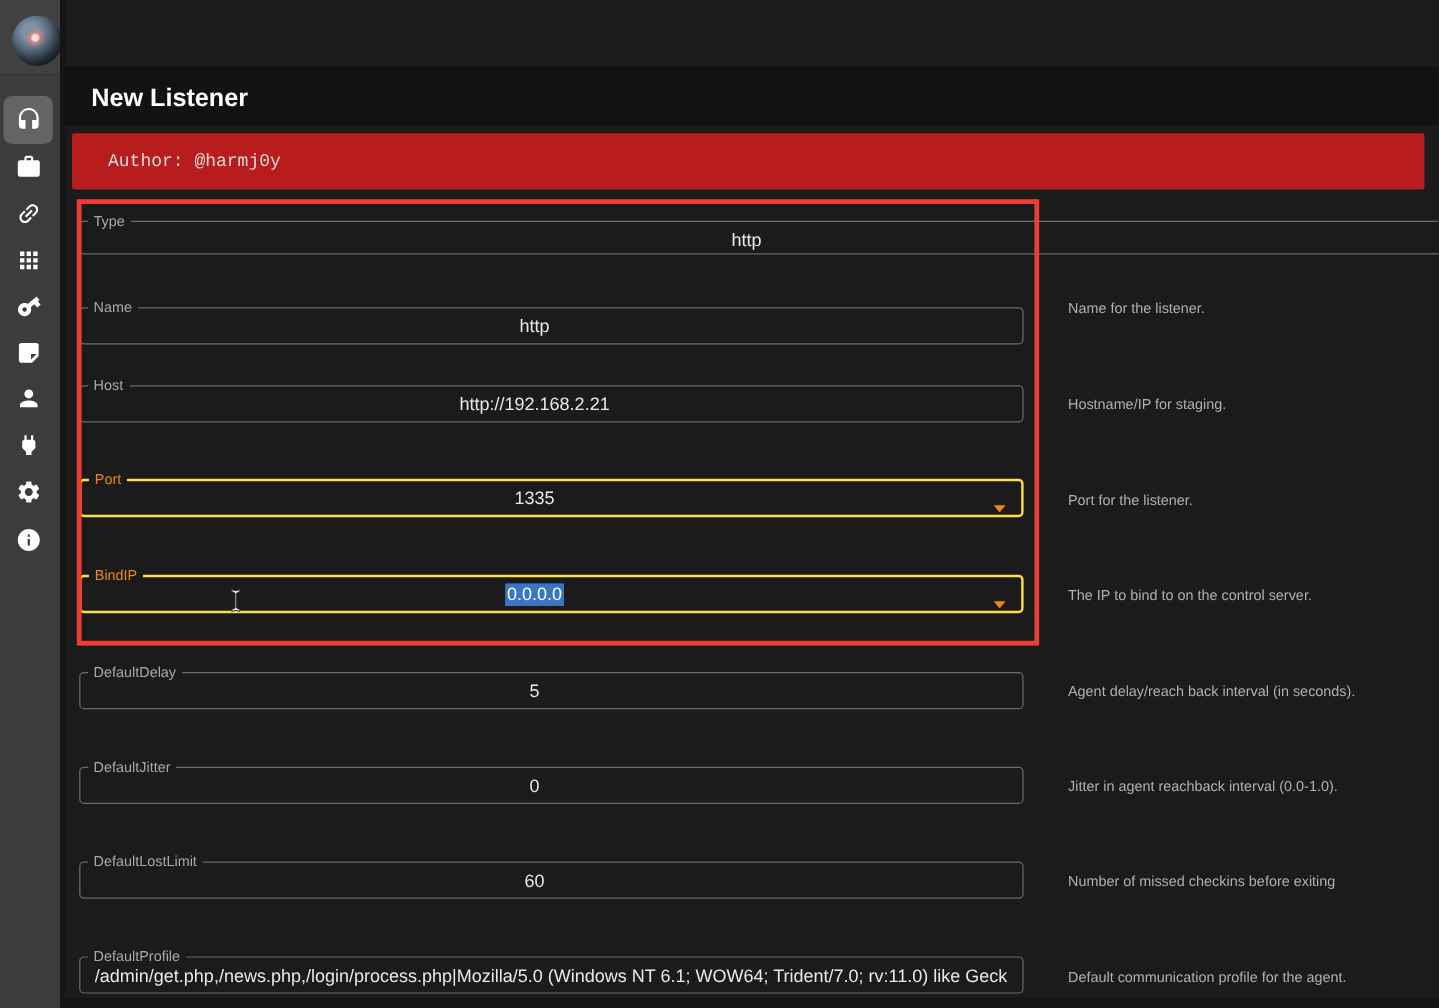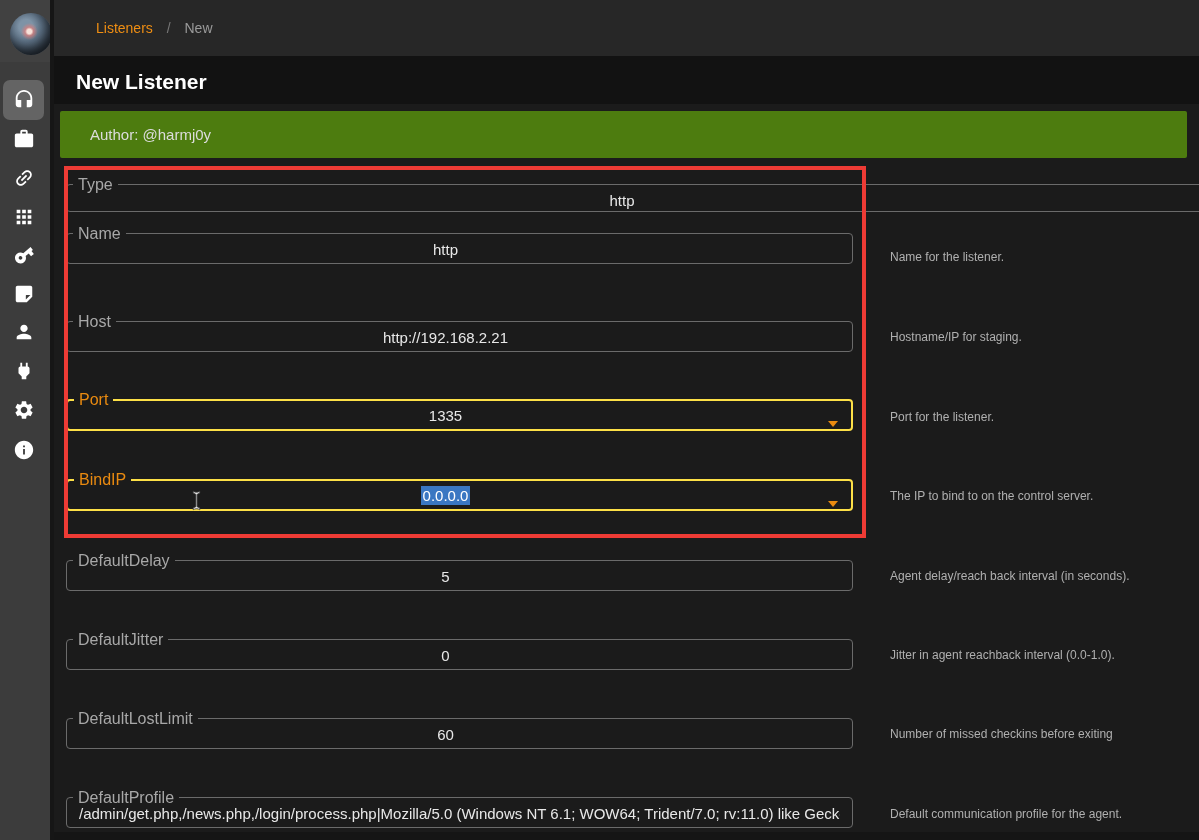--- a/index.html
+++ b/index.html
@@ -24,29 +24,29 @@
 
   
   .topbar{position:absolute;left:54px;top:0;width:1145px;height:56px;background:#272727;}
   .crumbs{position:absolute;left:42px;top:20px;font-size:14px;color:#9a9a9a;}
   .crumb-active{color:#ef8e13;}
   .crumb-sep{color:#777;margin:0 10px;}
   .titlebar{position:absolute;left:54px;top:56px;width:1145px;height:48px;background:#121212;}
   .page-title{position:absolute;left:22px;top:14px;font-size:21px;font-weight:bold;color:#fff;}
 
   
-  .author-card{position:absolute;left:60px;top:111px;width:1127px;height:47px;background:#4d7c0f;
+  .author-card{position:absolute;left:60px;top:111px;width:1127px;height:47px;background:#b91c1c;
                border-radius:2px;color:#dcdcdc;font-size:15px;line-height:47px;padding-left:30px;
-               box-sizing:border-box;}
+               box-sizing:border-box;font-family:Liberation Mono, monospace;}
 
   fieldset.field{position:absolute;left:66px;width:787px;height:36px;margin:0;padding:0;
                  border:1px solid #6b6b6b;border-radius:4px;min-inline-size:0;box-sizing:border-box;}
   fieldset.full{width:1140px;height:33px;}
   fieldset.focused{border:2px solid #fde047;height:37px;}
-  fieldset.field legend{font-size:16px;line-height:11px;color:#a8a8a8;padding:0 5px;margin-left:6px;}
+  fieldset.field legend{font-size:12px;line-height:11px;color:#a8a8a8;padding:0 5px;margin-left:6px;}
   fieldset.focused legend{color:#e98a10;}
   .fvalue{margin:1px 40px 0 12px;font-size:15px;line-height:19px;color:#e8e8e8;
           white-space:nowrap;overflow:hidden;text-align:center;}
   .sel{background:#3a77c2;color:#fff;padding:1px 2px;}
   .caret{position:absolute;right:13px;top:16px;width:0;height:0;
          border-left:5px solid transparent;border-right:5px solid transparent;
          border-top:6px solid #e98a10;}
   .desc{position:absolute;left:890px;width:300px;font-size:12px;color:#b0b0b0;line-height:20px;}
 
   .anno-rect{position:absolute;left:64px;top:166px;width:802px;height:372px;box-sizing:border-box;
@@ -109,39 +109,32 @@
         </svg>
     </div>
     <div class="nav-item" style="top:368px">
       <svg viewBox="0 0 24 24">
           <path d="M12 2C6.48 2 2 6.48 2 12s4.48 10 10 10 10-4.48 10-10S17.52 2 12 2zm1 15h-2v-6h2v6zm0-8h-2V7h2v2z"></path>
         </svg>
     </div>
   </div>
   <div class="rail-divider"></div>
 
-  <div class="topbar">
-    <div class="crumbs">
-      <span class="crumb-active">Listeners</span>
-      <span class="crumb-sep">/</span>
-      <span>New</span>
-    </div>
-  </div>
   <div class="titlebar">
     <div class="page-title">New Listener</div>
   </div>
 
   <div class="author-card">Author: @harmj0y</div>
 
   <fieldset class="field full" style="top:179px">
     <legend>Type</legend>
     <div class="fvalue">http</div>
   </fieldset>
 
-  <fieldset class="field" style="top:228px">
+  <fieldset class="field" style="top:251px">
     <legend>Name</legend>
     <div class="fvalue">http</div>
   </fieldset>
   <div class="desc" style="top:247px">Name for the listener.</div>
 
   <fieldset class="field" style="top:316px">
     <legend>Host</legend>
     <div class="fvalue">http://192.168.2.21</div>
   </fieldset>
   <div class="desc" style="top:327px">Hostname/IP for staging.</div>

